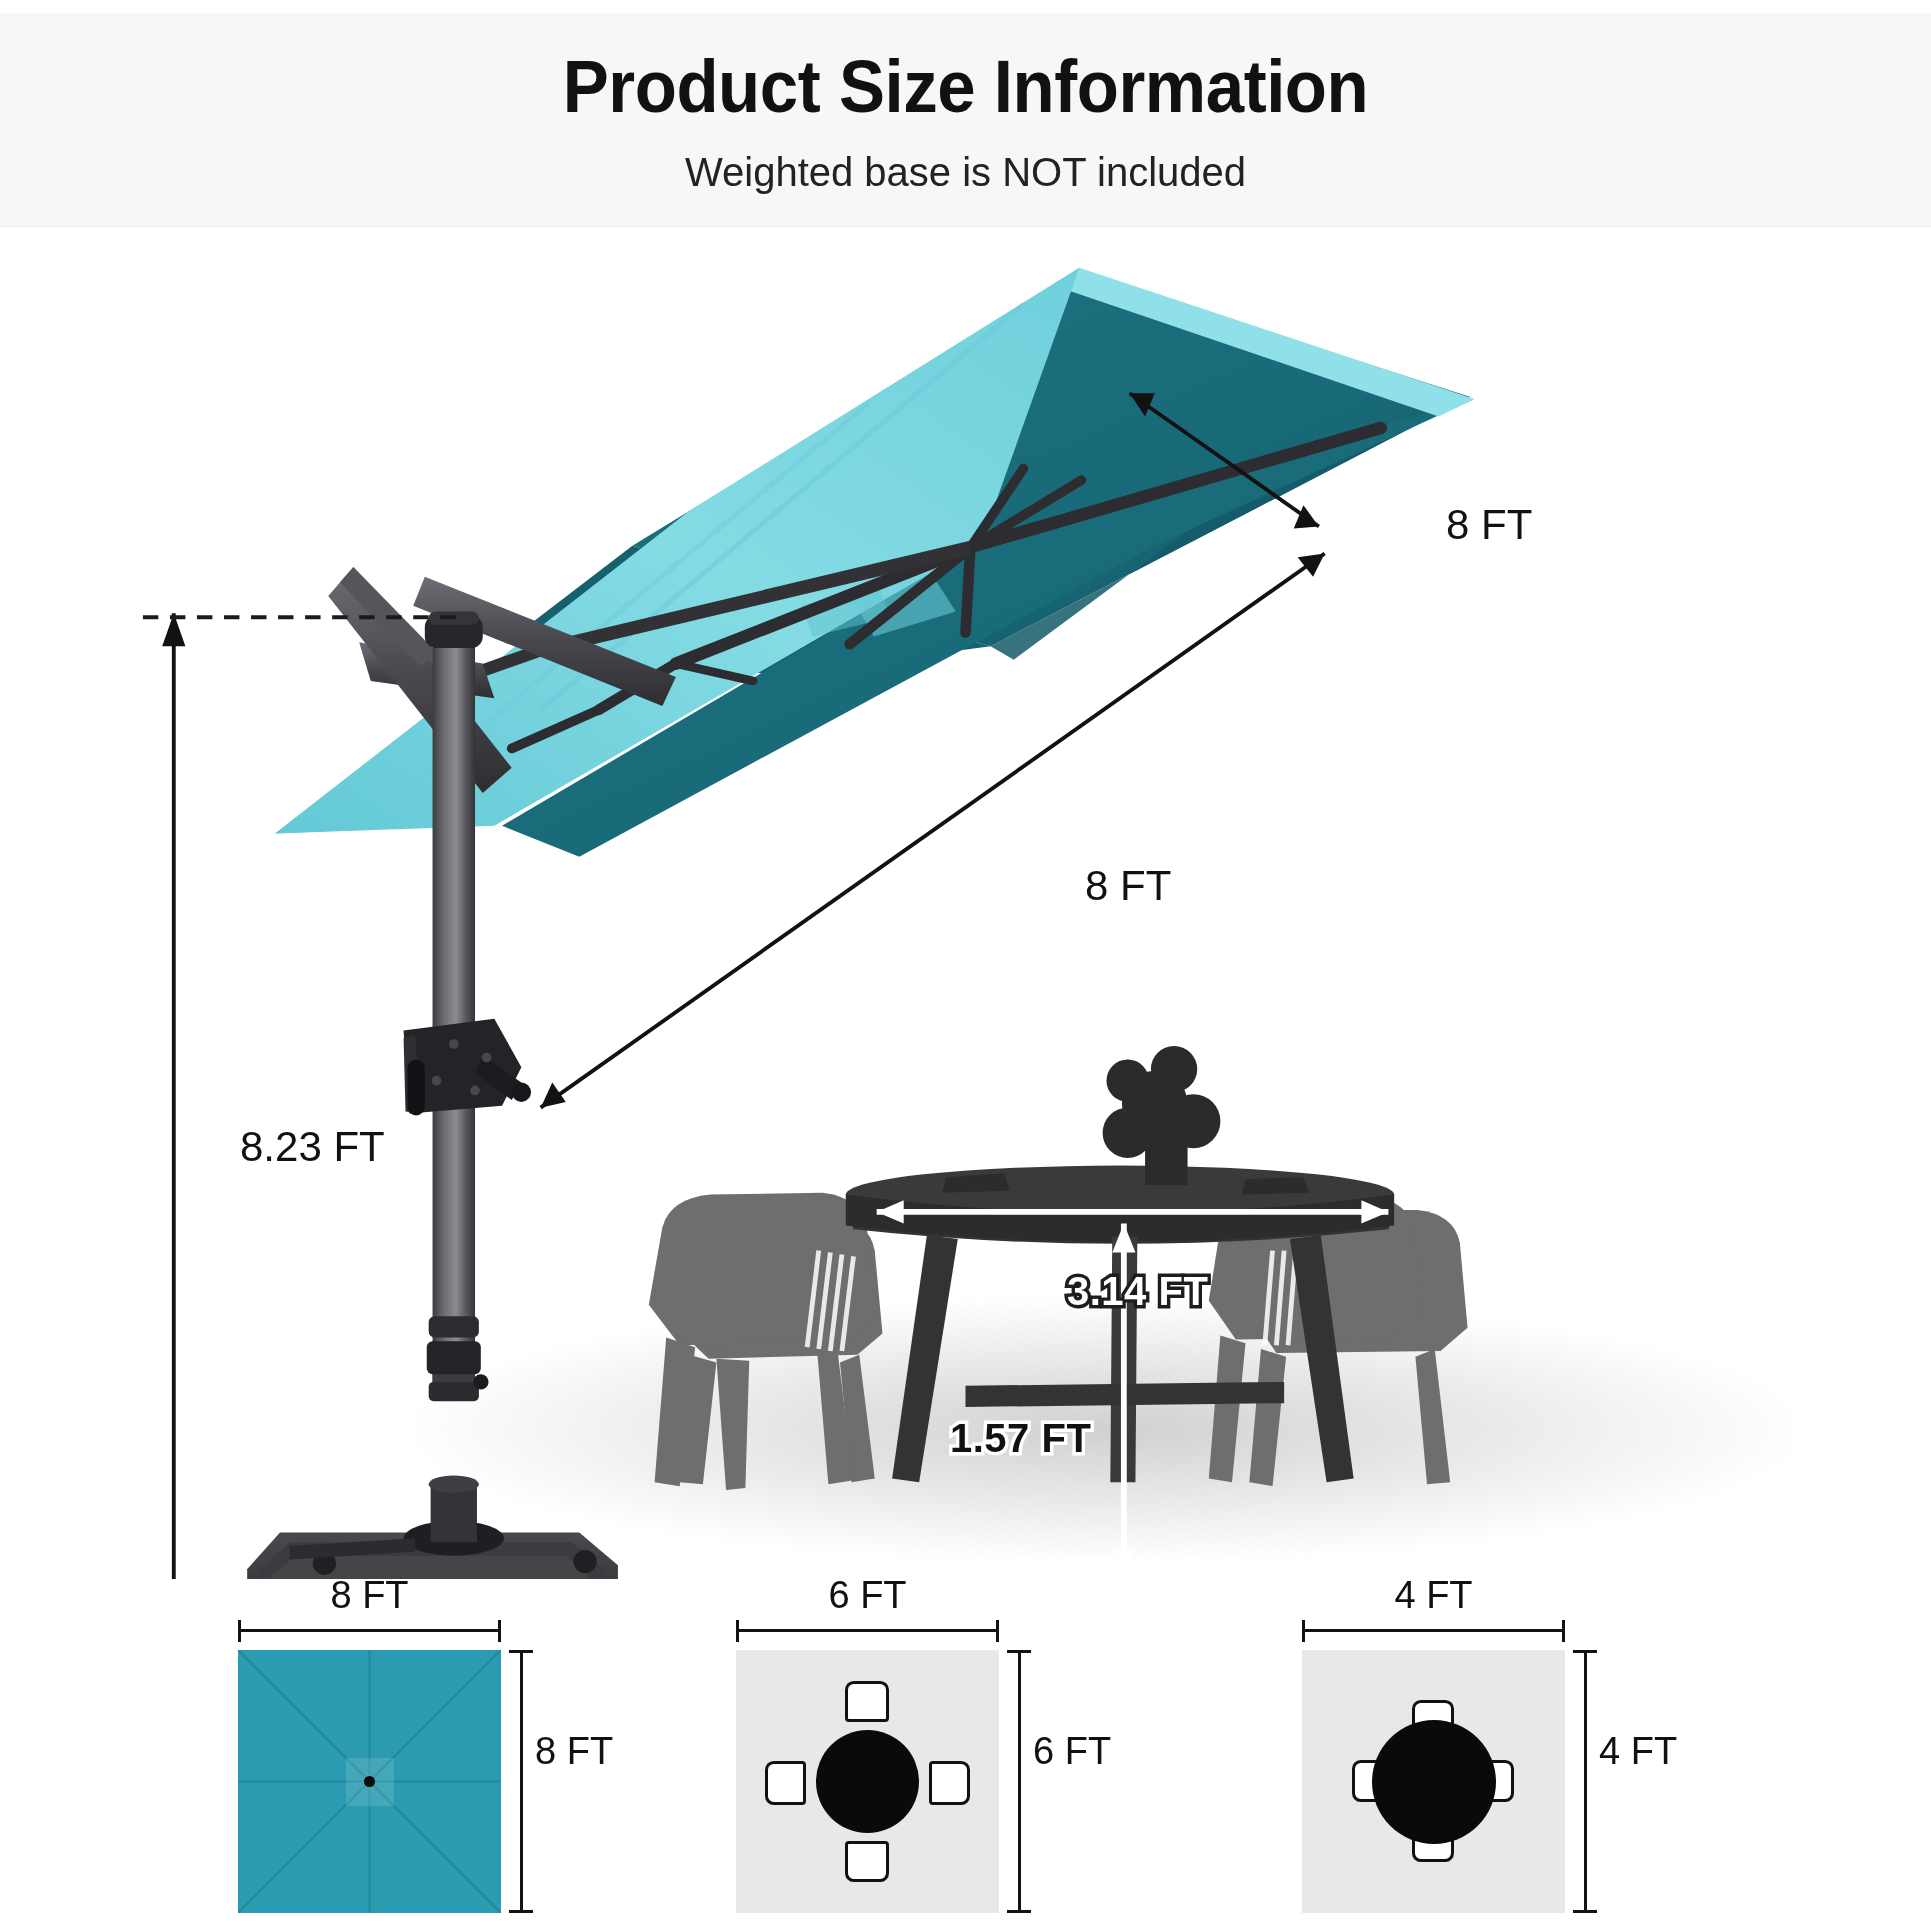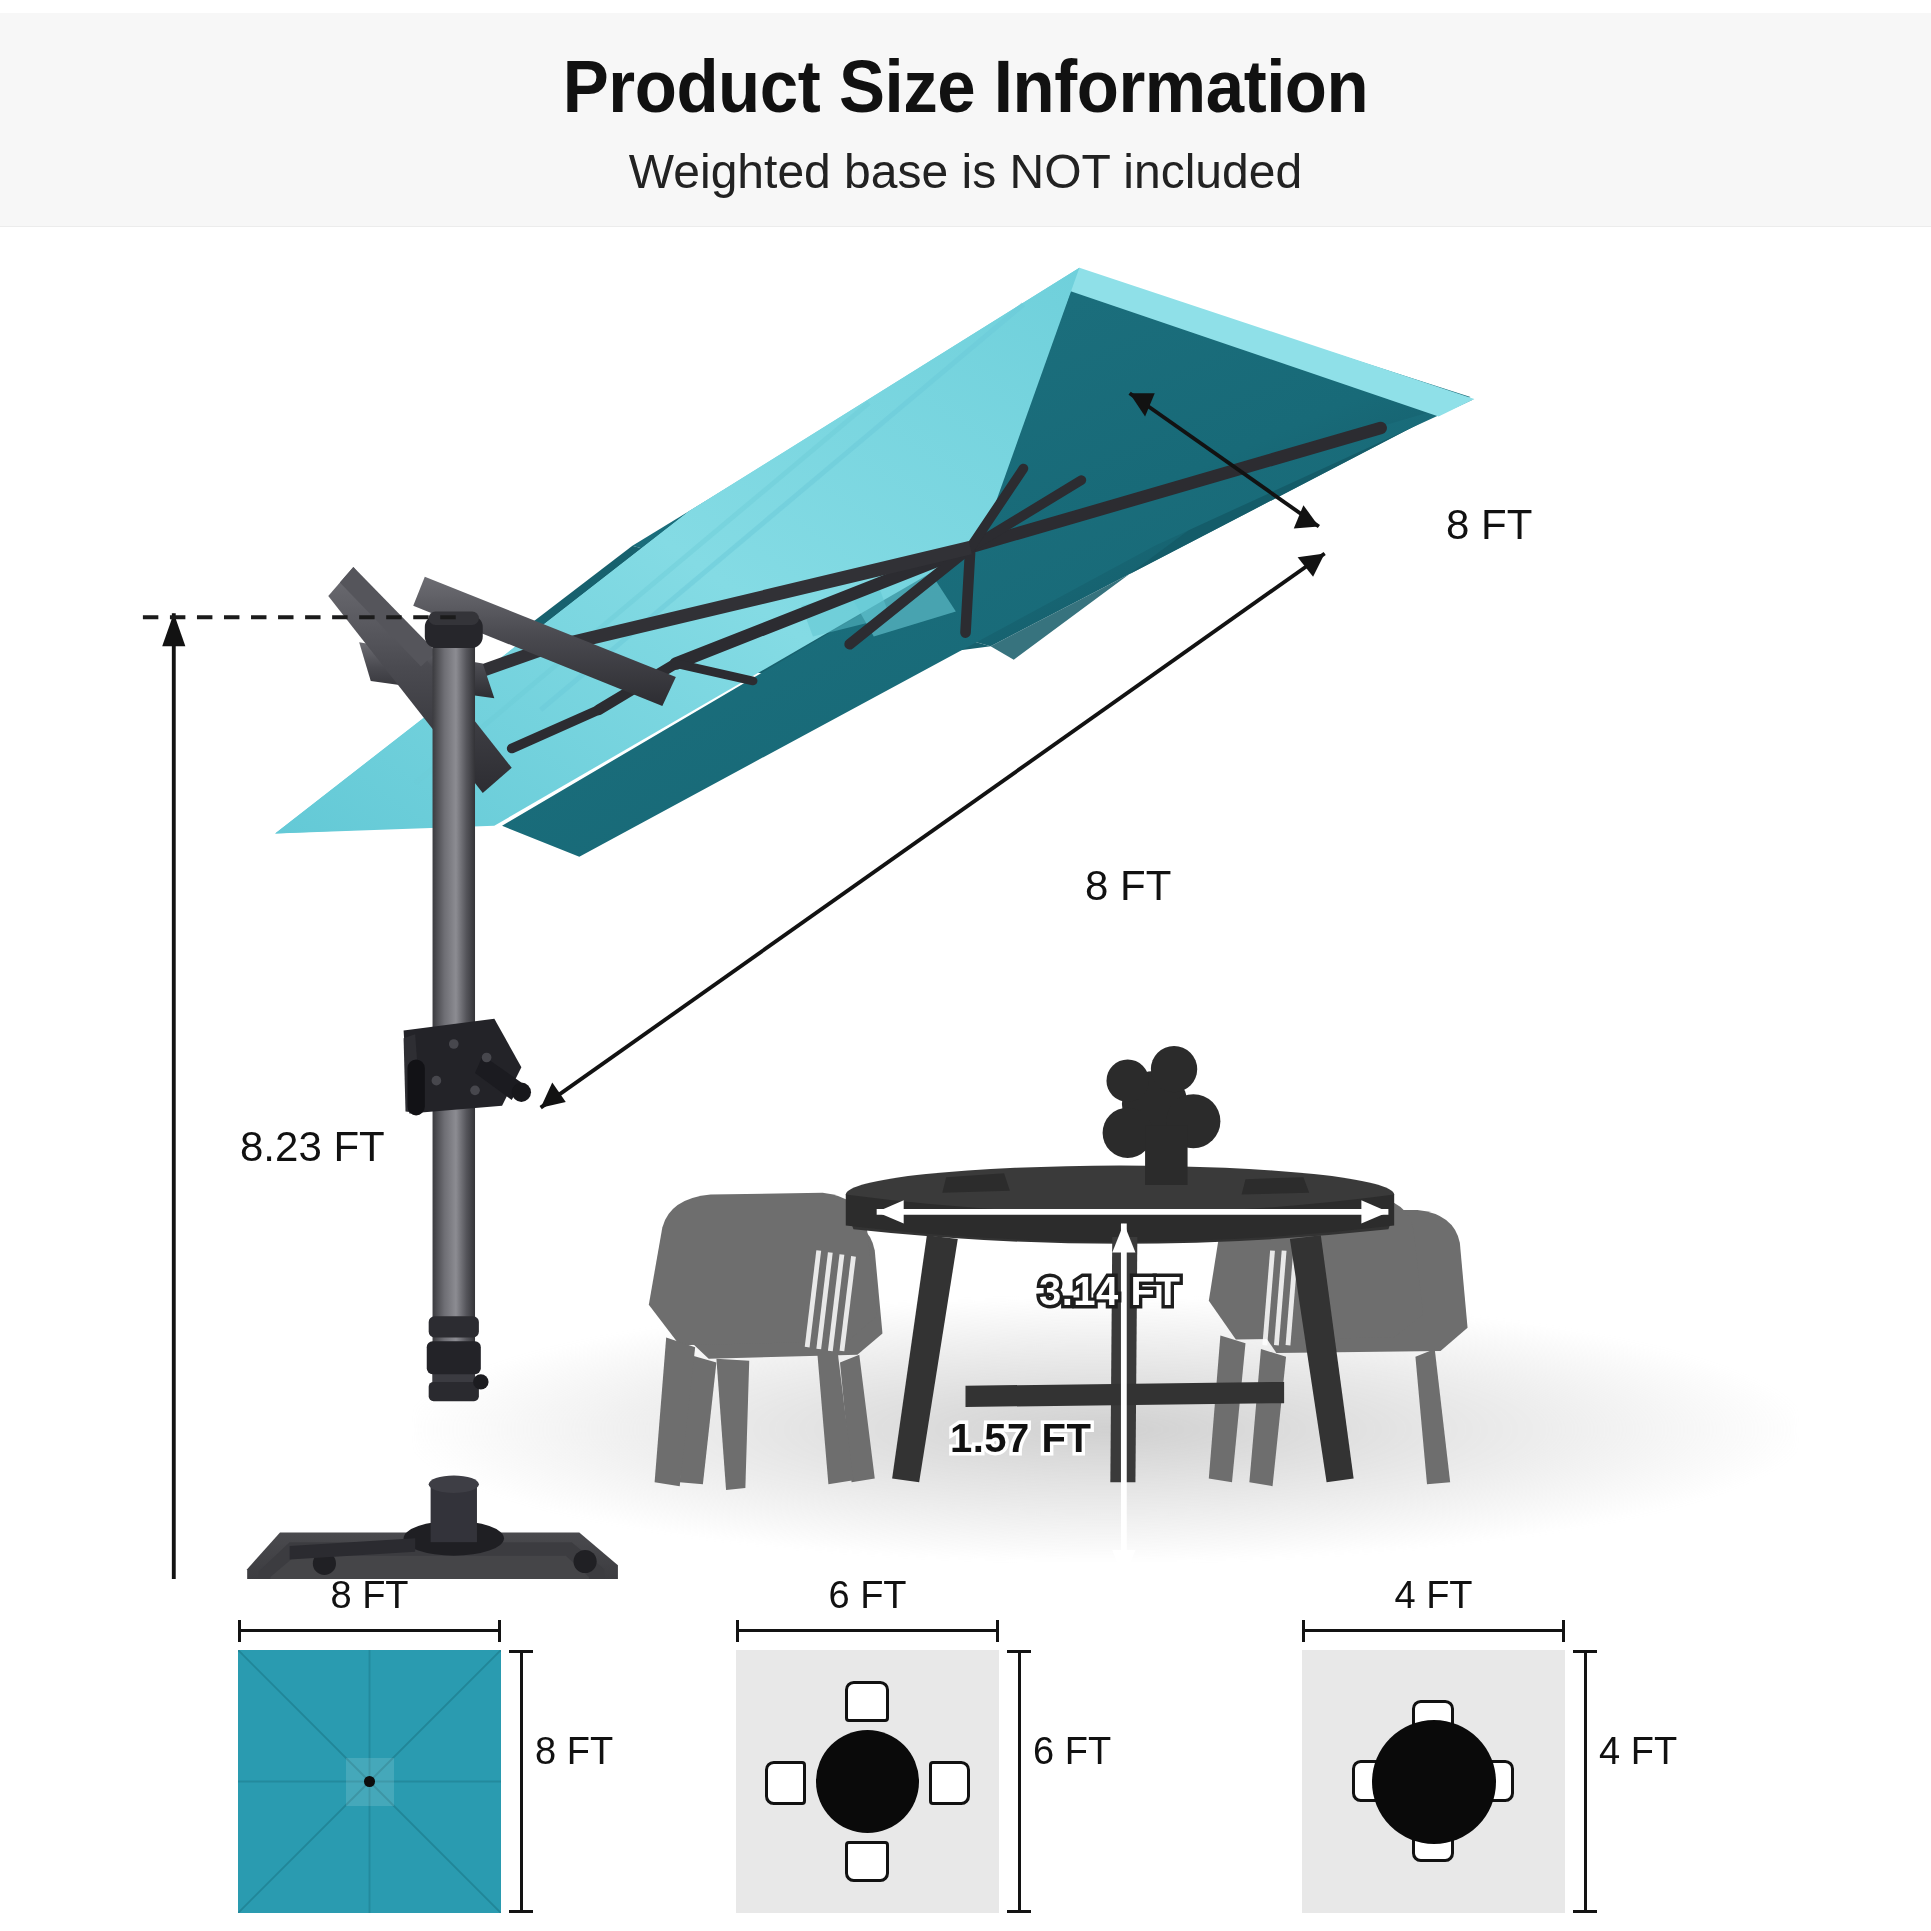--- a/index.html
+++ b/index.html
@@ -26,21 +26,21 @@
     font-weight:700;
     letter-spacing:-0.5px;
     color:#111111;
     transform:scaleX(0.92);
     transform-origin:50% 50%;
     white-space:nowrap;
   }
   .header-sub{
     position:absolute;left:0;top:137px;width:1931px;
     text-align:center;
-    font-size:48px;line-height:44px;
+    font-size:40px;line-height:44px;
     font-weight:400;
     color:#222222;
     white-space:nowrap;
   }
 
   
   .scene{
     position:absolute;left:0;top:214px;width:1931px;height:1352px;
     background:#ffffff;
     overflow:hidden;
@@ -345,21 +345,21 @@
         <path d="M1164 1400 L1152 1370 L1176 1370 Z" fill="#ffffff"></path>
       </g>
     </svg>
 
     <div class="dim-label big" style="left:1446px;top:276px;">8 FT</div>
 
     <div class="dim-label big" style="left:1085px;top:637px;">8 FT</div>
 
     <div class="dim-label big" style="left:240px;top:898px;">8.23 FT</div>
 
-    <div class="wlabel white" style="left:1039px;top:1041px;text-align:right;">3.14 FT</div>
+    <div class="wlabel white" style="left:1067px;top:1041px;text-align:right;">3.14 FT</div>
 
     <div class="wlabel dark" style="left:950px;top:1188px;">1.57 FT</div>
   </div>
 
   <div class="panels">
 
     <div class="panel" style="left:238px;width:386px;">
       <div class="p-top-label">8 FT</div>
       <div class="p-top-cap-l"></div>
       <div class="p-top-cap-r"></div>

